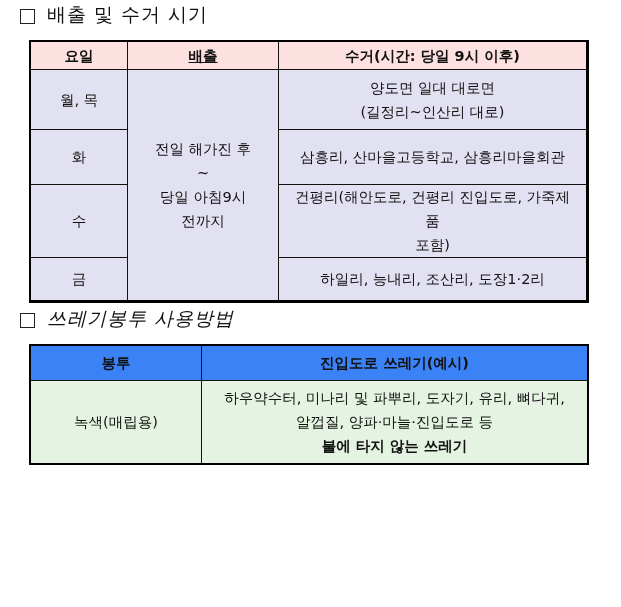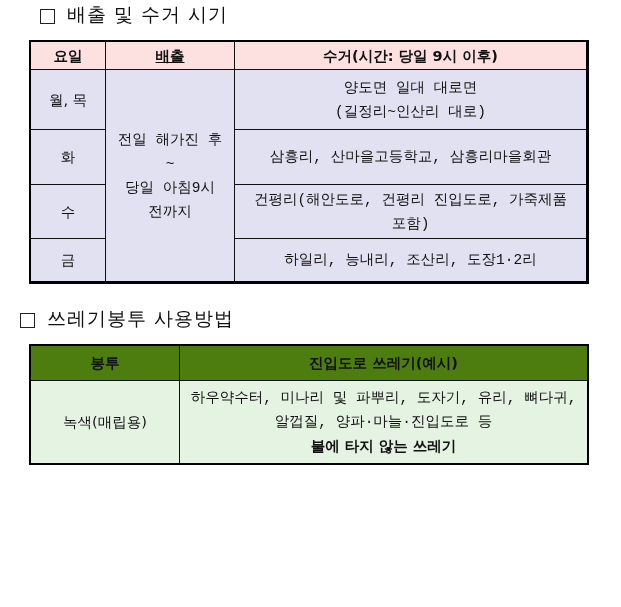--- a/index.html
+++ b/index.html
@@ -10,39 +10,39 @@
   }
   .section-title {
     position: absolute; left: 20px;
     font-size: 19px; letter-spacing: 1px;
     display: flex; align-items: center;
   }
   .section-title .box {
     display: inline-block; width: 13px; height: 13px;
     border: 1.5px solid #222; margin-right: 12px; margin-top: 3px;
   }
-  #title1 { top: 2px; margin-left: 20px; }
-  #title2 { top: 306px; }
+  #title1 { top: 2px; }
+  #title2 { top: 306px; font-style: italic; }
 
   table { position: absolute; border-collapse: collapse; font-size: 14.5px; }
-  td, th { border: 1px solid #111; text-align: center; vertical-align: middle; padding: 0 4px; line-height: 24px; }
+  td, th { border: 1px solid #111; text-align: center; vertical-align: middle; padding: 0 15px; line-height: 24px; }
   th { font-weight: bold; }
 
   #table1 { left: 29px; top: 40px; width: 560px; border: 2px solid #000; border-right: 3px solid #000; border-bottom: 3px solid #000; }
   #table1 thead th { background: #fde0e0; height: 27px; }
   #table1 tbody td { background: #e2e1f1; }
   #table1 .c-day { width: 66px; }
   #table1 .c-out { width: 120px; text-decoration: underline; }
 
   #table2 { left: 29px; top: 344px; width: 560px; border: 2px solid #000; border-right: 2px solid #000; }
-  #table2 thead th { background: #4d7c0f; height: 34px; }
+  #table2 thead th { background: #3b82f6; height: 34px; }
   #table2 tbody td { background: #e4f3e2; }
   #table2 .c-bag { width: 140px; }
   .bold-line { font-weight: bold; display: block; }
-  .line { display: block; font-family: Liberation Mono, monospace; }
+  .line { display: block; }
 </style>
 </head>
 <body>
 
 <div class="section-title" id="title1">
   <span class="box"></span>
   <span>배출 및 수거 시기</span>
 </div>
 
 <table id="table1">

